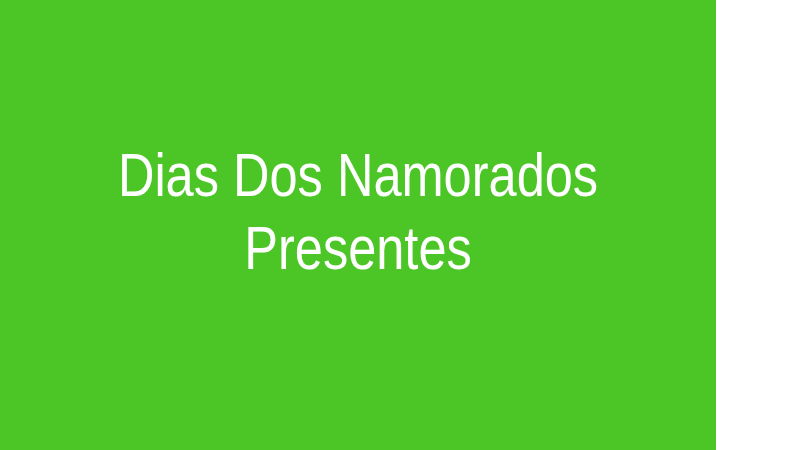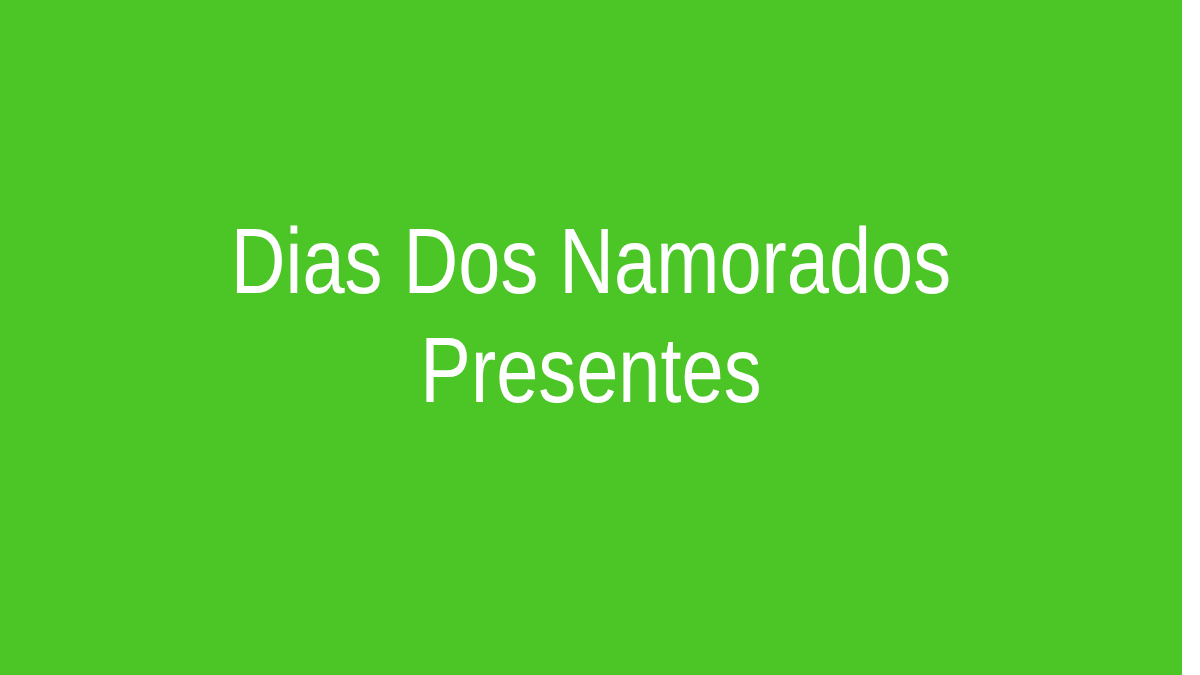--- a/index.html
+++ b/index.html
@@ -13,21 +13,21 @@
     height: 450px;
     overflow: hidden;
     font-family: "Liberation Sans", "DejaVu Sans", sans-serif;
     background: #ffffff;
   }
 
   
   .banner {
     position: relative;
     box-sizing: border-box;
-    width: 788px;
+    width: 716px;
     height: 450px;
     background-color: #4cc626;   
     display: flex;
     align-items: center;
     justify-content: center;
     overflow: hidden;
   }
 
   
   .title-block {

